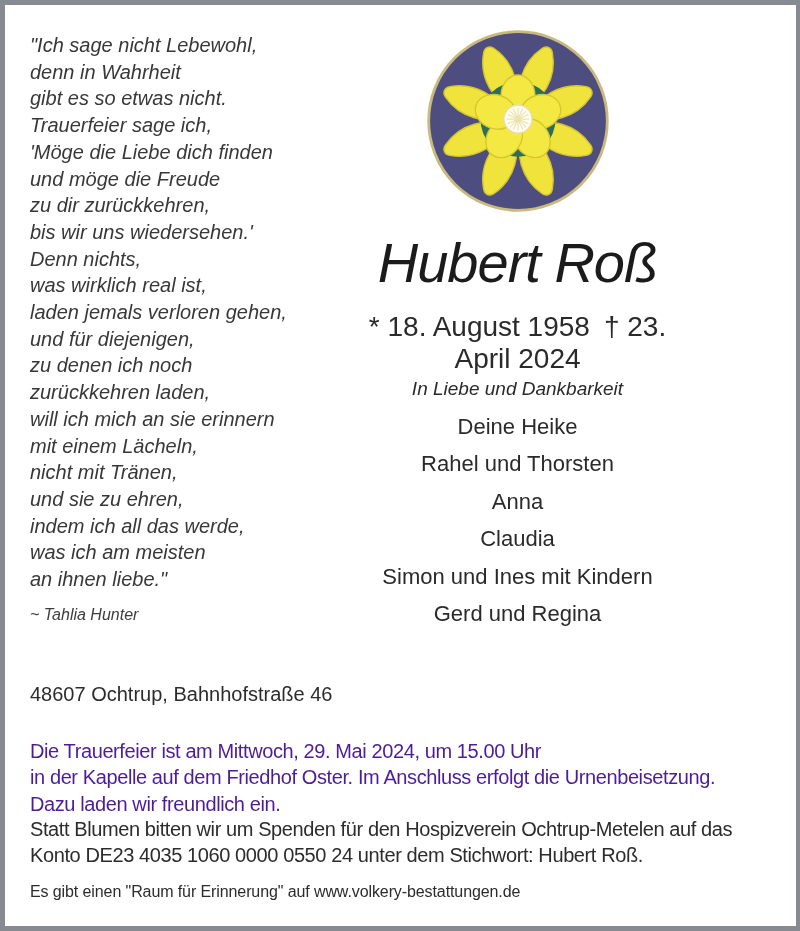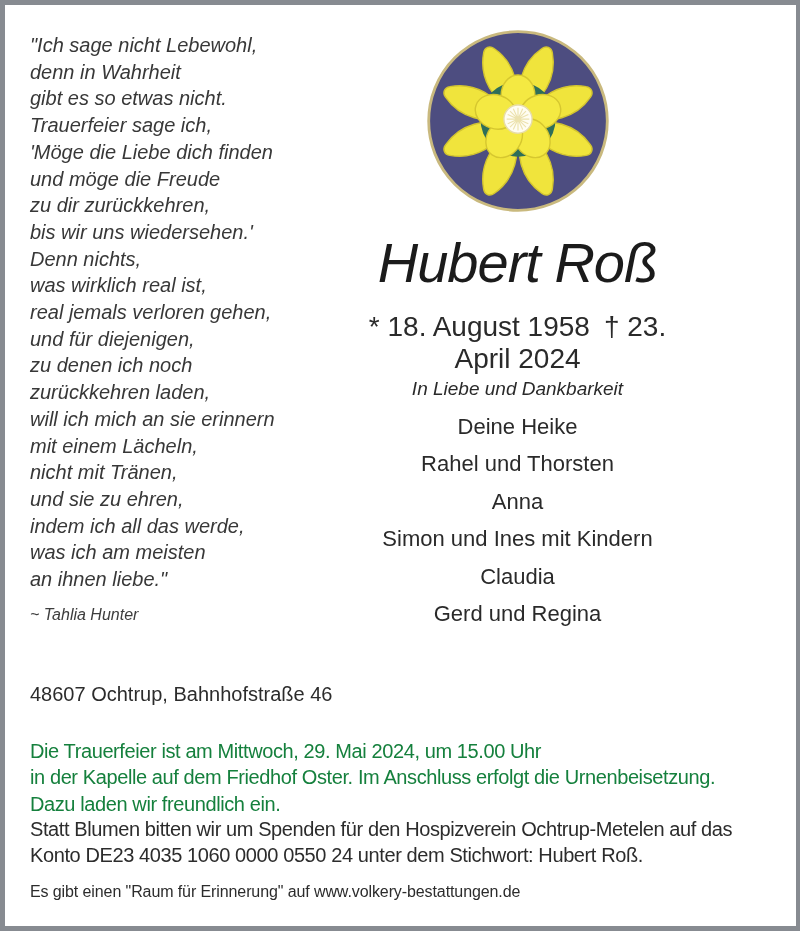--- a/index.html
+++ b/index.html
@@ -38,21 +38,21 @@
     position:absolute; top:403px; left:0; width:355px;
     font-size:22px; line-height:37.4px; color:#2a2a2a;
   }
 
   .address {
     position:absolute; left:25px; top:678px;
     font-size:20px; color:#2c2c2c;
   }
   .funeral {
     position:absolute; left:25px; top:733px;
-    font-size:20px; line-height:26.3px; color:#15803d; letter-spacing:-0.4px;
+    font-size:20px; line-height:26.3px; color:#4c1d95; letter-spacing:-0.4px;
     white-space:nowrap;
   }
   .donation {
     position:absolute; left:25px; top:811px;
     font-size:20px; line-height:26.3px; color:#2c2c2c; letter-spacing:-0.4px;
     white-space:nowrap;
   }
   .memorial {
     position:absolute; left:25px; top:878px;
     font-size:16px; color:#2c2c2c; letter-spacing:-0.1px;
@@ -68,21 +68,21 @@
       <div>"Ich sage nicht Lebewohl,</div>
       <div>denn in Wahrheit</div>
       <div>gibt es so etwas nicht.</div>
       <div>Trauerfeier sage ich,</div>
       <div>'Möge die Liebe dich finden</div>
       <div>und möge die Freude</div>
       <div>zu dir zurückkehren,</div>
       <div>bis wir uns wiedersehen.'</div>
       <div>Denn nichts,</div>
       <div>was wirklich real ist,</div>
-      <div>real jemals verloren gehen,</div>
+      <div>laden jemals verloren gehen,</div>
       <div>und für diejenigen,</div>
       <div>zu denen ich noch</div>
       <div>zurückkehren laden,</div>
       <div>will ich mich an sie erinnern</div>
       <div>mit einem Lächeln,</div>
       <div>nicht mit Tränen,</div>
       <div>und sie zu ehren,</div>
       <div>indem ich all das werde,</div>
       <div>was ich am meisten</div>
       <div>an ihnen liebe."</div>
@@ -124,22 +124,22 @@
       <div class="dates">
         <span class="birth">* 18. August 1958</span><span class="death">† 23. April 2024</span>
       </div>
 
       <div class="tribute-intro">In Liebe und Dankbarkeit</div>
 
       <div class="mourners">
         <div>Deine Heike</div>
         <div>Rahel und Thorsten</div>
         <div>Anna</div>
+        <div>Claudia</div>
         <div>Simon und Ines mit Kindern</div>
-        <div>Claudia</div>
         <div>Gerd und Regina</div>
       </div>
     </div>
 
     <div class="address">48607 Ochtrup, Bahnhofstraße 46</div>
 
     <div class="funeral">
       <div>Die Trauerfeier ist am Mittwoch, 29. Mai 2024, um 15.00 Uhr</div>
       <div>in der Kapelle auf dem Friedhof Oster. Im Anschluss erfolgt die Urnenbeisetzung.</div>
       <div>Dazu laden wir freundlich ein.</div>

